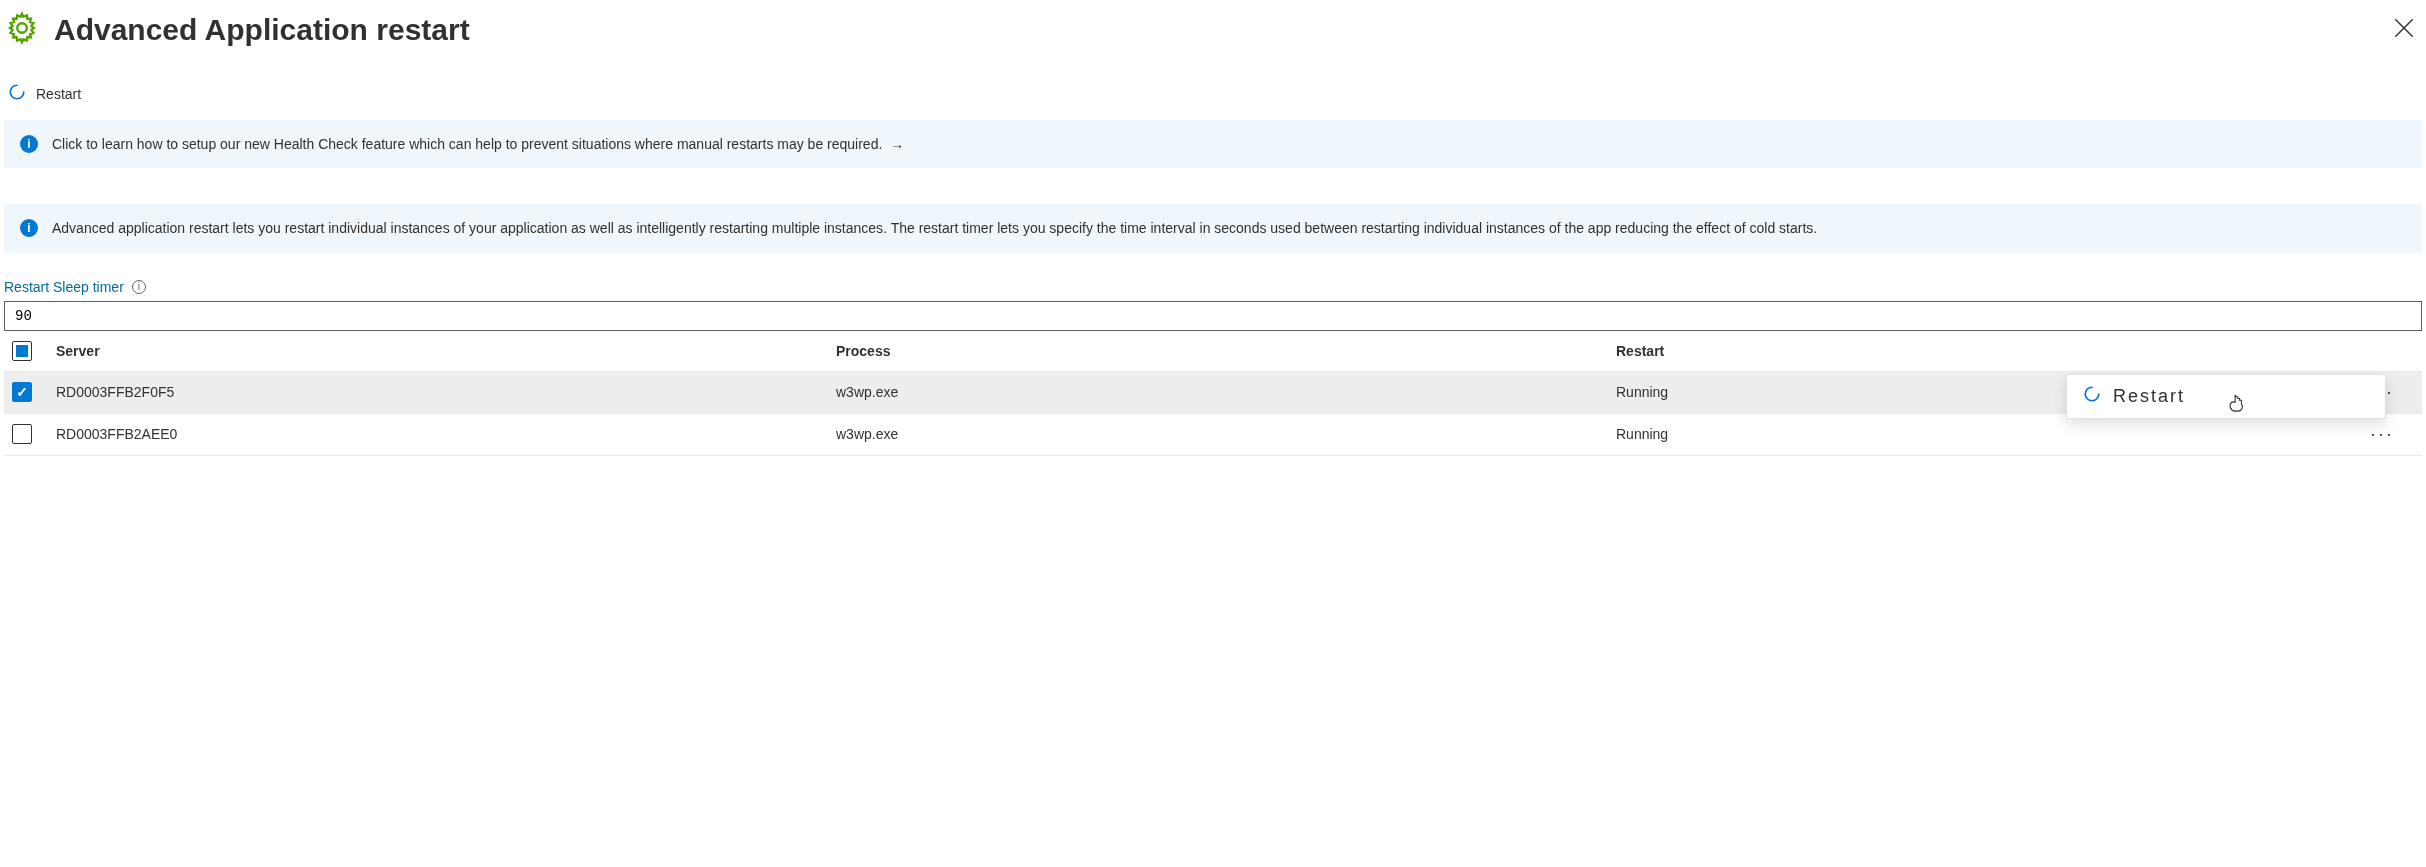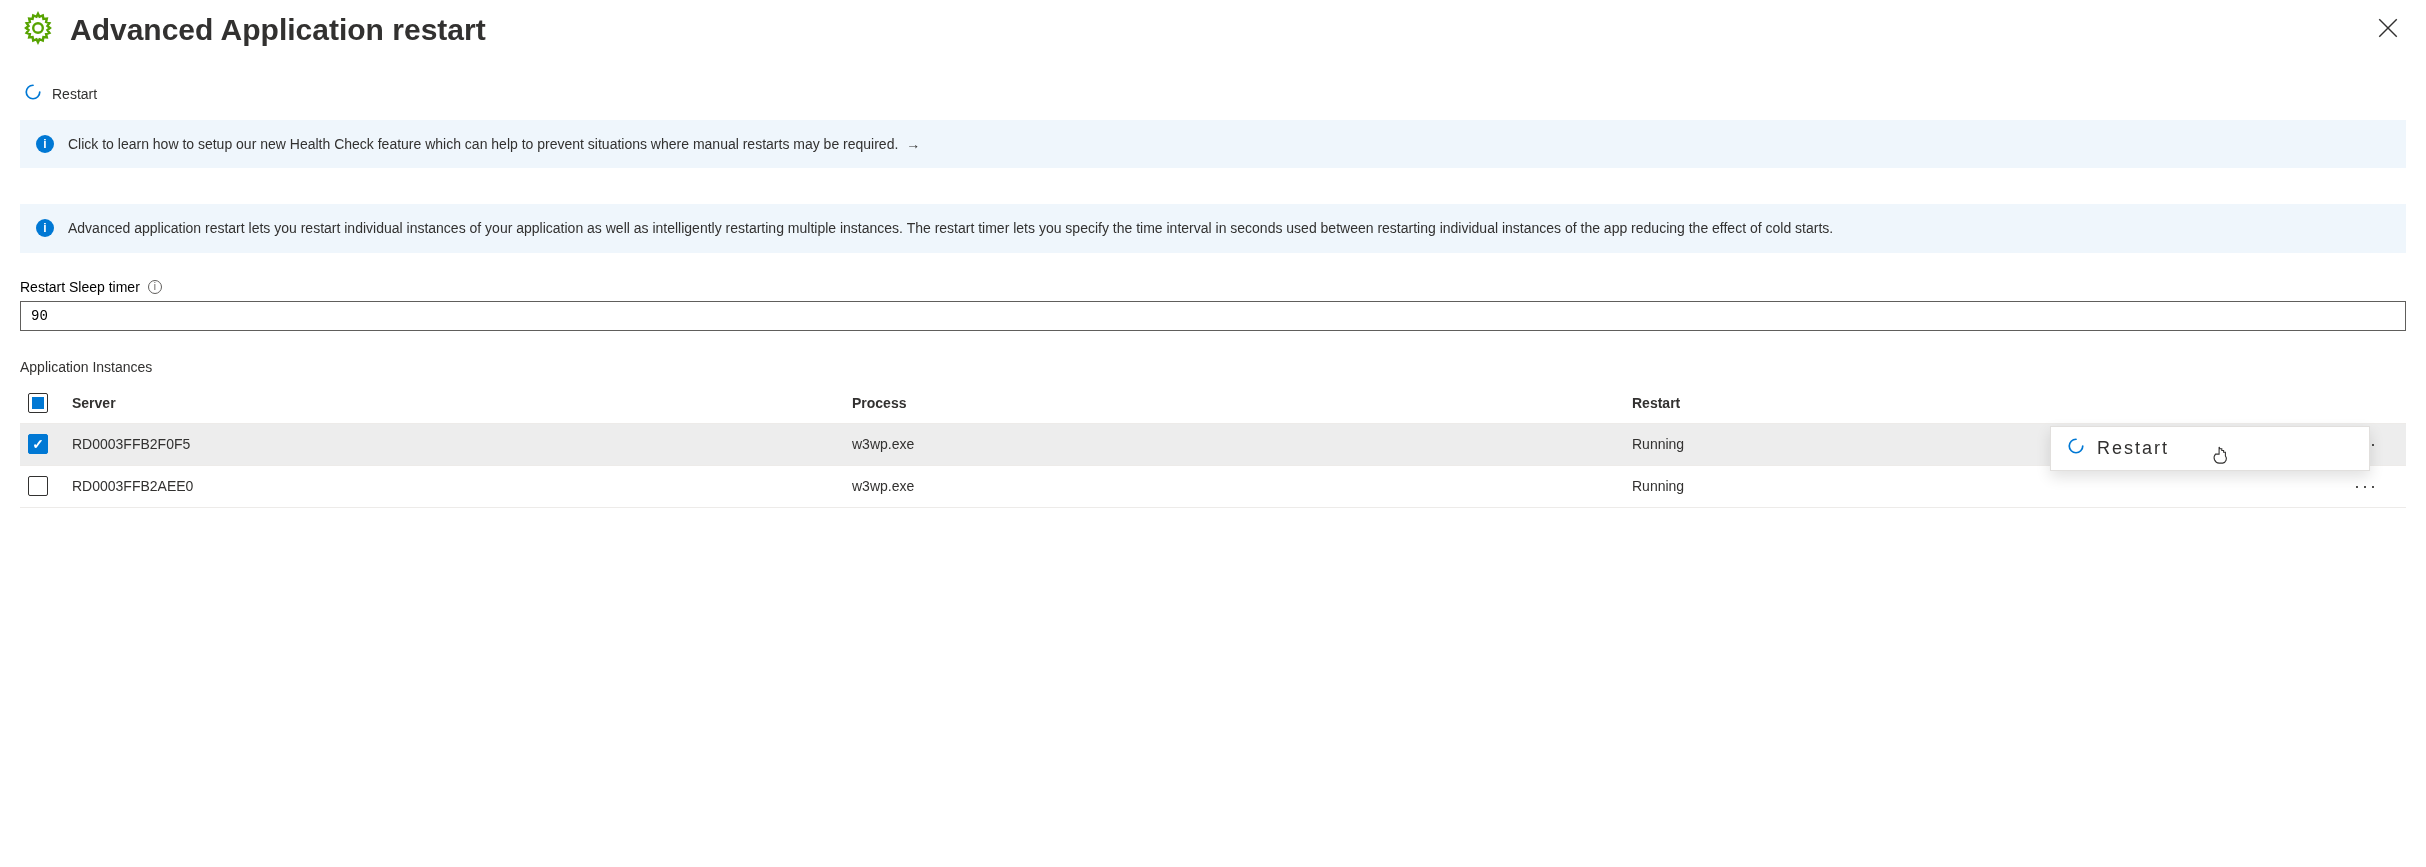--- a/index.html
+++ b/index.html
@@ -6,21 +6,21 @@
   html, body {
     margin: 0;
     padding: 0;
     font-family: "Segoe UI", -apple-system, BlinkMacSystemFont, sans-serif;
     color: #323130;
     background: #fff;
     font-size: 14px;
   }
   .page {
     width: 2426px;
-    padding: 10px 20px;
+    padding: 10px 4px;
   }
   .header-row {
     display: flex;
     align-items: center;
     justify-content: space-between;
     margin-bottom: 30px;
   }
   .header-left {
     display: flex;
     align-items: center;
@@ -76,21 +76,21 @@
     margin-top: 1px;
   }
   .info-text { line-height: 1.45; }
   .info-text .arrow { margin-left: 4px; }
   .label-row {
     display: flex;
     align-items: center;
     gap: 8px;
     margin-bottom: 6px;
   }
-  .field-label { color: #000000; }
+  .field-label { color: #0369a1; }
   .help-icon {
     width: 14px;
     height: 14px;
     border: 1px solid #605e5c;
     border-radius: 50%;
     display: flex;
     align-items: center;
     justify-content: center;
     font-size: 10px;
     color: #605e5c;
@@ -239,21 +239,20 @@
   </div>
 
   
   <div class="label-row">
     <span class="field-label">Restart Sleep timer</span>
     <span class="help-icon">i</span>
   </div>
   <input class="text-input" type="text" value="90" style="">
 
   
-  <div class="section-label">Application Instances</div>
 
   <table class="instances">
     <thead>
       <tr>
         <th class="col-check">
           <div class="checkbox indeterminate"></div>
         </th>
         <th class="col-server">Server</th>
         <th class="col-process">Process</th>
         <th class="col-status">Restart</th>

